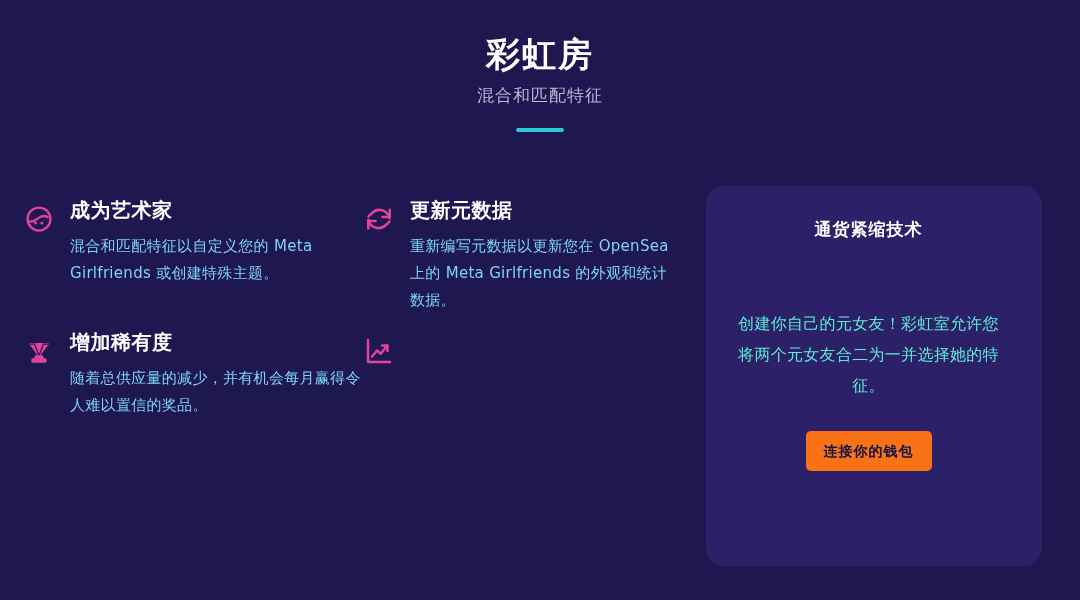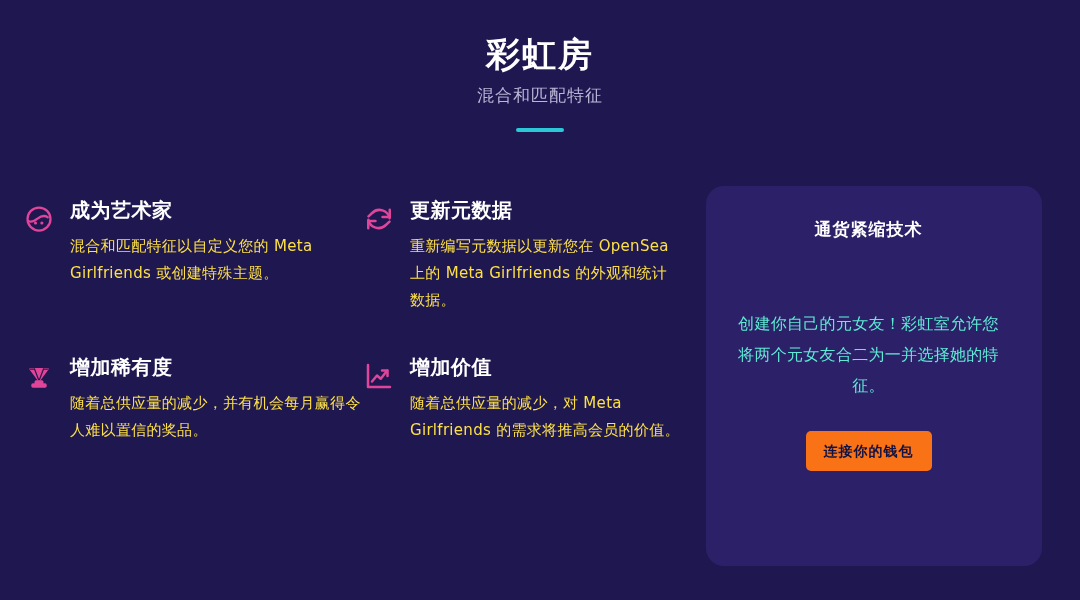--- a/index.html
+++ b/index.html
@@ -67,21 +67,21 @@
 
   
   .features {
     position: absolute;
     top: 196px;
     left: 22px;
     width: 660px;
     display: grid;
     grid-template-columns: 340px 320px;
     grid-template-rows: auto auto;
-    row-gap: 39px;
+    row-gap: 14px;
   }
 
   .feature {
     display: flex;
     align-items: flex-start;
     gap: 14px;
   }
 
   .feature-icon {
     flex: 0 0 auto;
@@ -102,21 +102,21 @@
     font-weight: bold;
     color: #ffffff;
     line-height: 28px;
     letter-spacing: 0.5px;
   }
 
   .feature-desc {
     margin-top: 9px;
     font-size: 15px;
     line-height: 27px;
-    color: #fde047;
+    color: #7dd3fc;
     letter-spacing: 0.3px;
   }
 
   
   .side-card {
     position: absolute;
     left: 706px;
     top: 186px;
     width: 336px;
     height: 380px;
@@ -229,24 +229,20 @@
     </div>
 
     <div class="feature">
       <span class="feature-icon">
         <svg width="30" height="30" viewBox="0 0 24 24" fill="none" stroke="#e0459a" stroke-width="2" stroke-linecap="round" stroke-linejoin="round">
           <polyline points="3.2,3.2 3.2,20.8 20.8,20.8"></polyline>
           <polyline points="6.4,16.4 10.4,11.6 13.4,14.2 18.6,7.6"></polyline>
           <polyline points="14.4,7.6 18.8,7.6 18.8,12"></polyline>
         </svg>
       </span>
-      <div class="feature-text">
-        <div class="feature-title">增加价值</div>
-        <div class="feature-desc">随着总供应量的减少，对 Meta Girlfriends 的需求将推高会员的价值。</div>
-      </div>
     </div>
 
   </div>
 
   <div class="side-card">
     <div class="card-title">通货紧缩技术</div>
     <div class="card-body">创建你自己的元女友！彩虹室允许您将两个元女友合二为一并选择她的特征。</div>
     <div class="card-cta-wrap">
       <button class="card-cta" type="button">连接你的钱包</button>
     </div>

